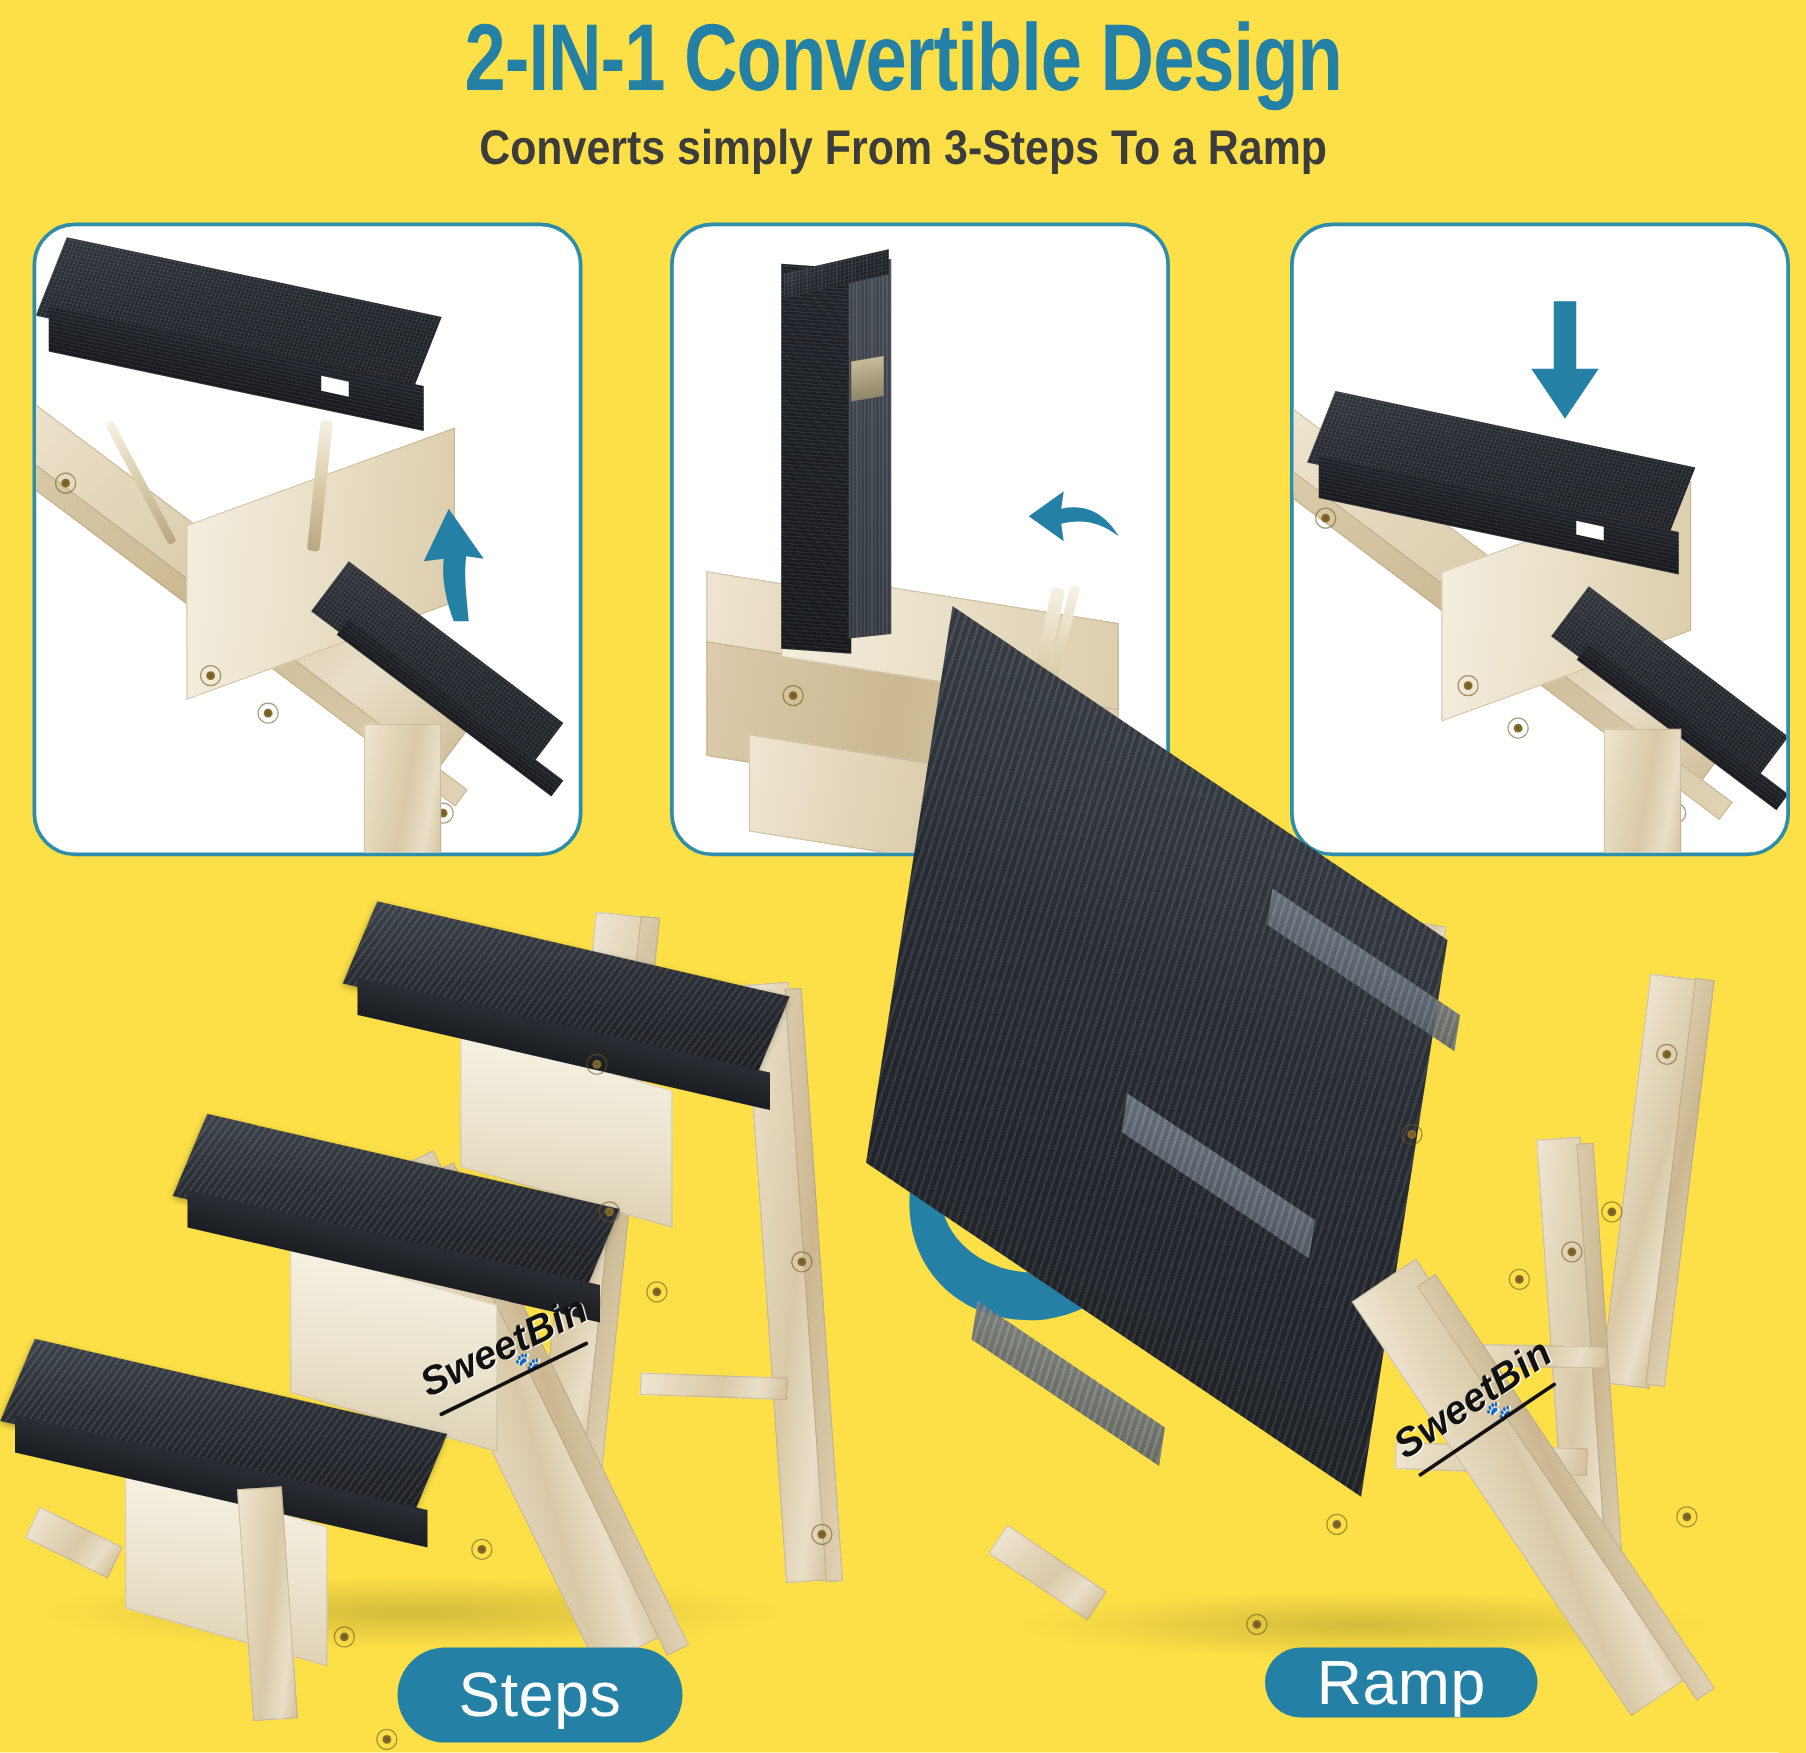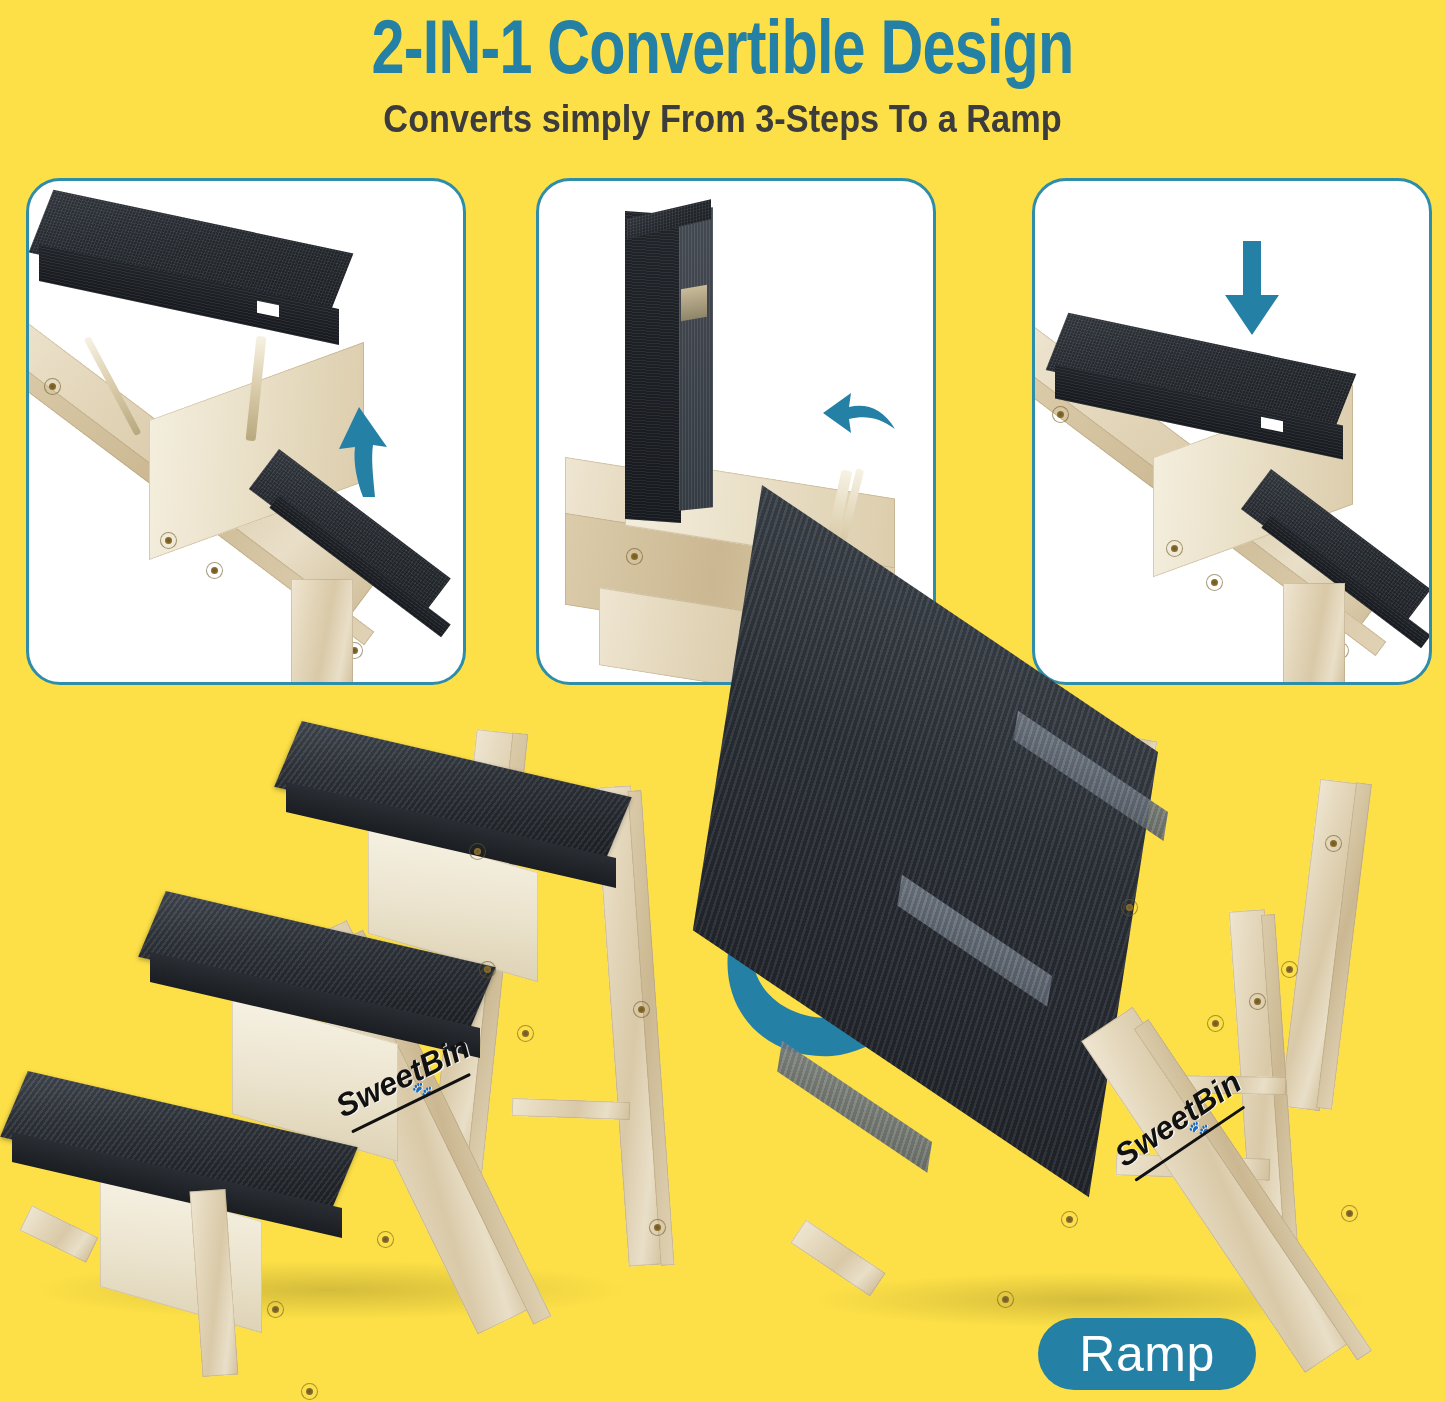--- a/index.html
+++ b/index.html
@@ -159,21 +159,21 @@
   .pill {
     position:absolute;
     background:#2580A6;
     border-radius:44px;
     color:#ffffff;
     font-weight:400;
     display:flex; align-items:center; justify-content:center;
     letter-spacing:.5px;
   }
   .pill-steps { left:318px; top:1318px; width:228px; height:76px; font-size:50px; }
-  .pill-ramp  { left:1038px; top:1318px; width:218px; height:72px; font-size:50px;justify-content:center; }
+  .pill-ramp  { left:1012px; top:1318px; width:218px; height:56px; font-size:50px;justify-content:center; }
 
   .shadow-blob {
     position:absolute;
     border-radius:50%;
     background:radial-gradient(ellipse at center, rgba(0,0,0,.16) 0%, rgba(0,0,0,0) 70%);
   }
 </style>
 </head>
 <body>
 
@@ -408,17 +408,20 @@
       <div class="screw" style="left:512px; top:238px;"></div>
       <div class="screw" style="left:438px; top:292px;"></div>
       <div class="screw" style="left:480px; top:270px;"></div>
       <div class="screw" style="left:572px; top:482px;"></div>
       <div class="screw" style="left:292px; top:488px;"></div>
       <div class="screw" style="left:228px; top:568px;"></div>
       <div class="screw" style="left:352px; top:176px;"></div>
     </div>
   </div>
 
+  <div class="pill pill-steps">
+    <span>Steps</span>
+  </div>
   <div class="pill pill-ramp">
     <span>Ramp</span>
   </div>
 
 </div>
 
 </body></html>

